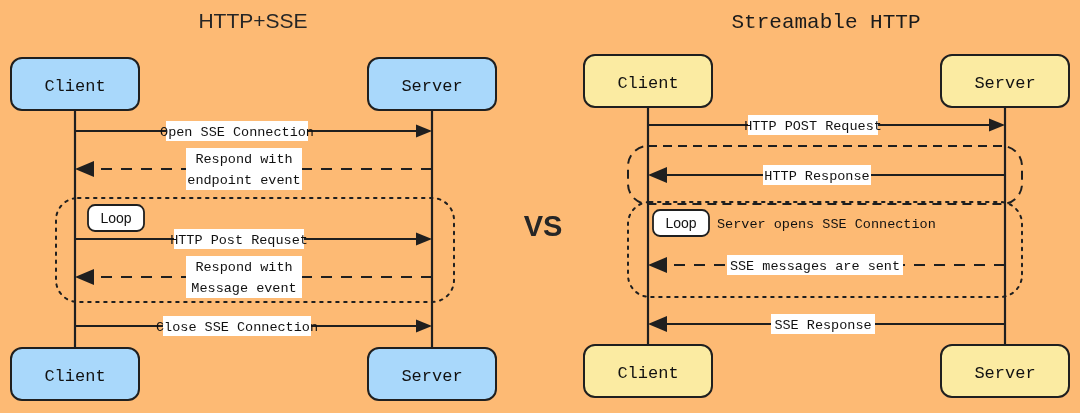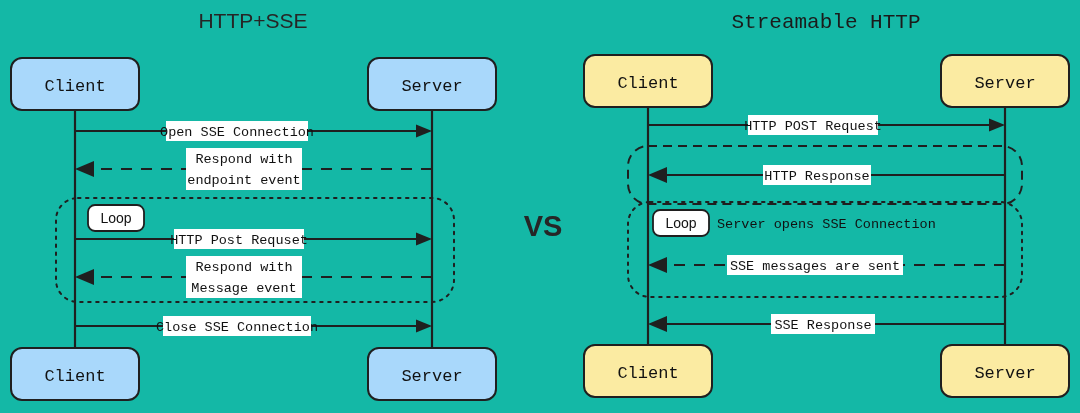--- a/index.html
+++ b/index.html
@@ -10,21 +10,21 @@
   body {
     width: 1080px;
     height: 413px;
     overflow: hidden;
     font-family: "Liberation Sans", sans-serif;
   }
   #canvas {
     position: relative;
     width: 1080px;
     height: 413px;
-    background: #14b8a6;
+    background: #fdba74;
   }
   svg.diagram {
     position: absolute;
     top: 0;
     left: 0;
     width: 1080px;
     height: 413px;
   }
   .title-sans {
     font-family: "Liberation Sans", sans-serif;

